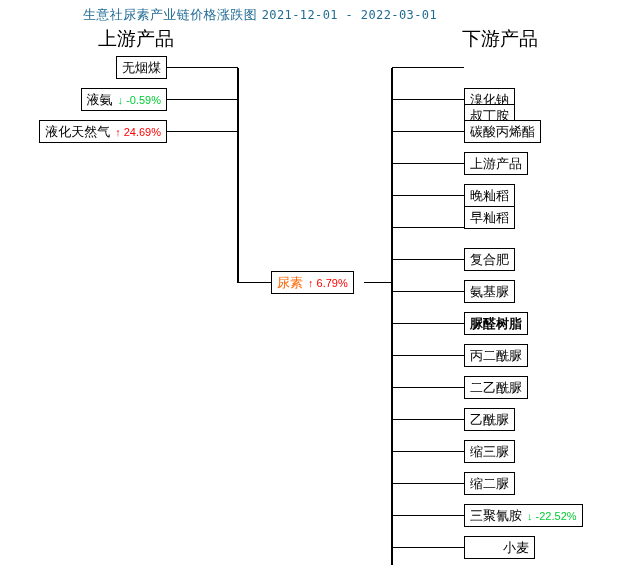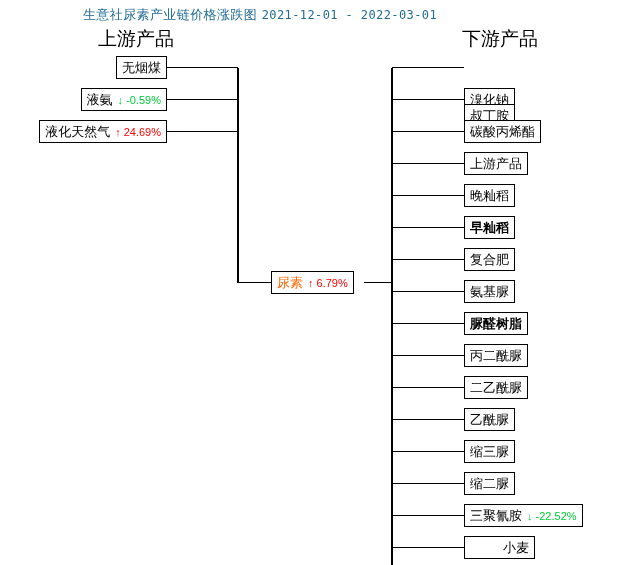--- a/index.html
+++ b/index.html
@@ -108,21 +108,21 @@
 
 <div id="nodes-layer">
     <div class="node upstream" style="top: 56px;"><span class="label">无烟煤</span></div>
     <div class="node upstream" style="top: 88px;"><span class="label">液氨</span><span class="pct down"><span class="arrow down">↓</span> -0.59%</span></div>
     <div class="node upstream" style="top: 120px;"><span class="label">液化天然气</span><span class="pct up"><span class="arrow up">↑</span> 24.69%</span></div>
     <div class="node downstream" style="top: 56px; margin-top: 32px;"><span class="label">溴化钠</span></div>
     <div class="node downstream" style="top: 88px; margin-top: 16px;"><span class="label">叔丁胺</span></div>
     <div class="node downstream" style="top: 120px;"><span class="label">碳酸丙烯酯</span></div>
     <div class="node downstream" style="top: 152px;"><span class="label">上游产品</span></div>
     <div class="node downstream" style="top: 184px;"><span class="label">晚籼稻</span></div>
-    <div class="node downstream" style="top: 216px; font-weight: bold;"><span class="label">早籼稻</span></div>
+    <div class="node downstream" style="top: 206px;"><span class="label">早籼稻</span></div>
     <div class="node downstream" style="top: 248px;"><span class="label">复合肥</span></div>
     <div class="node downstream" style="top: 280px;"><span class="label">氨基脲</span></div>
     <div class="node downstream" style="top: 312px; font-weight: bold;"><span class="label">脲醛树脂</span></div>
     <div class="node downstream" style="top: 344px;"><span class="label">丙二酰脲</span></div>
     <div class="node downstream" style="top: 376px;"><span class="label">二乙酰脲</span></div>
     <div class="node downstream" style="top: 408px;"><span class="label">乙酰脲</span></div>
     <div class="node downstream" style="top: 440px;"><span class="label">缩三脲</span></div>
     <div class="node downstream" style="top: 472px;"><span class="label">缩二脲</span></div>
     <div class="node downstream" style="top: 504px;"><span class="label">三聚氰胺</span><span class="pct down"><span class="arrow down">↓</span> -22.52%</span></div>
     <div class="node downstream" style="top: 536px; padding-left: 38px;"><span class="label">小麦</span></div>

